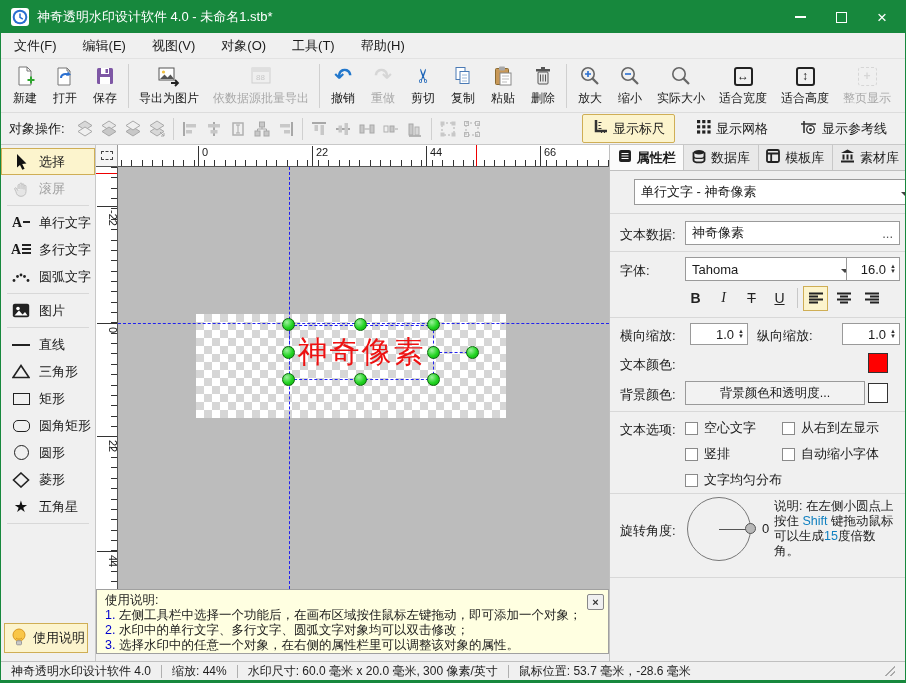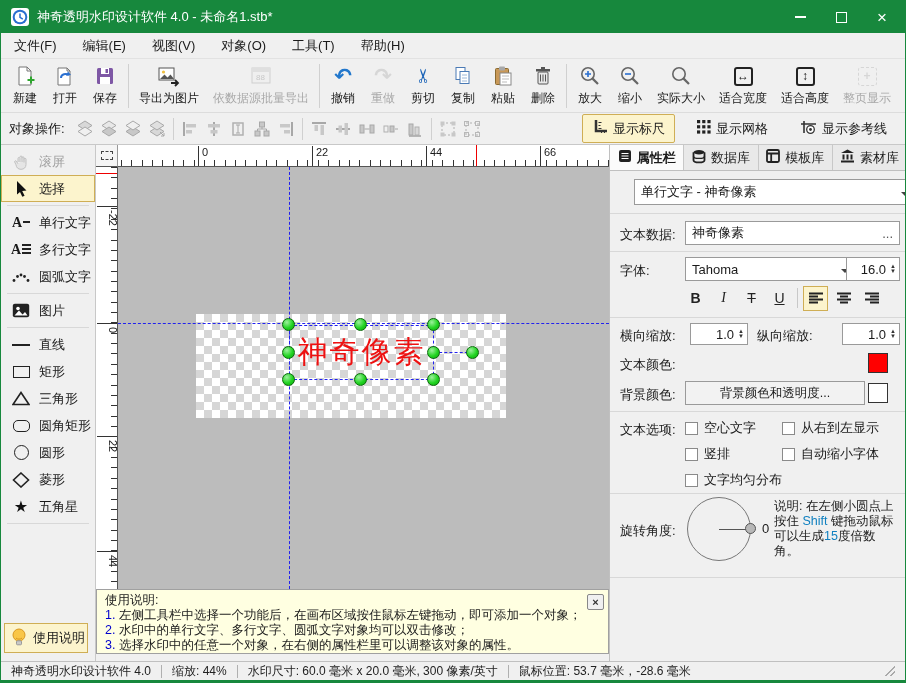--- a/index.html
+++ b/index.html
@@ -454,35 +454,35 @@
               <path d="M4 1v12M1 4h15" stroke="#333" stroke-width="1.6"></path>
               <circle cx="10.5" cy="9.5" r="3.8" fill="#fff" stroke="#333" stroke-width="1.3"></circle>
               <circle cx="10.5" cy="9.5" r="1.4" fill="#333"></circle>
             </svg></span>
         <span>显示参考线</span>
       </div>
     </div>
   </div>
 
   <div class="sidebar">
+    <div class="tool active">
+      <span class="tico">
+          <svg width="15" height="17">
+            <path d="M3 1l9.5 9.5-4.3.4 2.4 4.8-2.3 1.1-2.3-4.9L3 14.5z" fill="#111"></path>
+          </svg>
+        </span>
+      <span>选择</span>
+    </div>
     <div class="tool disabled">
       <span class="tico">
           <svg width="16" height="16">
             <path d="M5 8V4.5a1 1 0 012 0V8m0-4.7V3a1 1 0 012 0v5m0-4.2a1 1 0 012 0v4.7m0-3.2a1 1 0 012 0v5.2c0 3-2 4.8-5 4.8s-4.6-1.8-5-4.5l-1.3-2.8c-.4-1 .9-1.7 1.6-.9L5 9.8" fill="#dcdcdc" stroke="#909090" stroke-width="1"></path>
           </svg>
         </span>
       <span>滚屏</span>
-    </div>
-    <div class="tool active">
-      <span class="tico">
-          <svg width="15" height="17">
-            <path d="M3 1l9.5 9.5-4.3.4 2.4 4.8-2.3 1.1-2.3-4.9L3 14.5z" fill="#111"></path>
-          </svg>
-        </span>
-      <span>选择</span>
     </div>
     <div class="ssep"></div>
     <div class="tool">
       <span class="tico">
           <span class="tletter">A</span>
           <span class="tunder"></span>
         </span>
       <span>单行文字</span>
     </div>
     <div class="tool">
@@ -519,31 +519,31 @@
     </div>
     <div class="ssep"></div>
     <div class="tool">
       <span class="tico">
           <span class="shape-line"></span>
         </span>
       <span>直线</span>
     </div>
     <div class="tool">
       <span class="tico">
-          <span class="shape-rect"></span>
-        </span>
-      <span>矩形</span>
-    </div>
-    <div class="tool">
-      <span class="tico">
           <svg width="18" height="15">
             <path d="M9 1.5L17 13.5H1z" fill="none" stroke="#222" stroke-width="1.6"></path>
           </svg>
         </span>
       <span>三角形</span>
+    </div>
+    <div class="tool">
+      <span class="tico">
+          <span class="shape-rect"></span>
+        </span>
+      <span>矩形</span>
     </div>
     <div class="tool">
       <span class="tico">
           <span class="shape-rrect"></span>
         </span>
       <span>圆角矩形</span>
     </div>
     <div class="tool">
       <span class="tico">
           <span class="shape-circle"></span>

